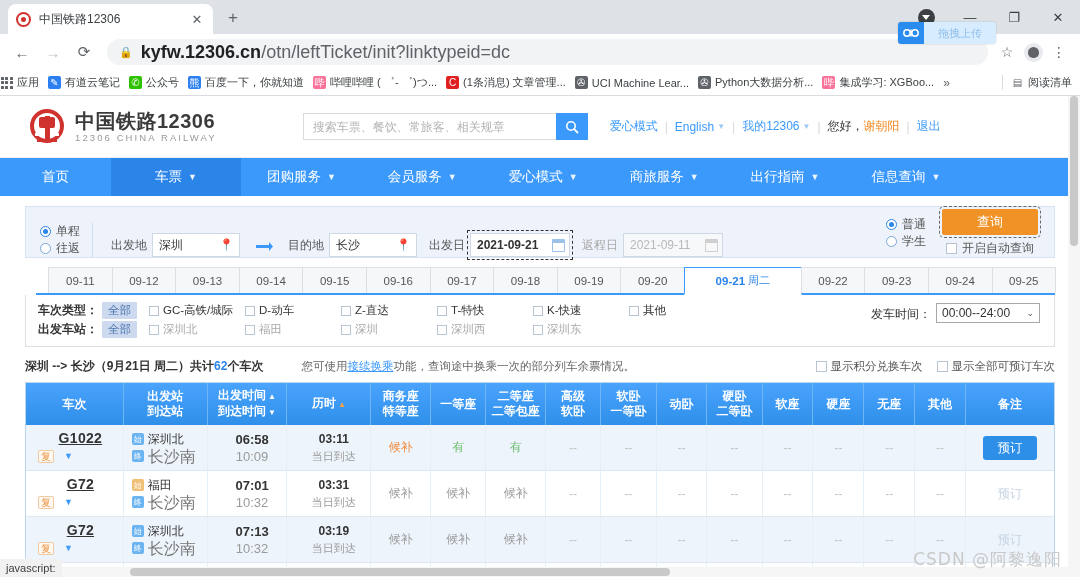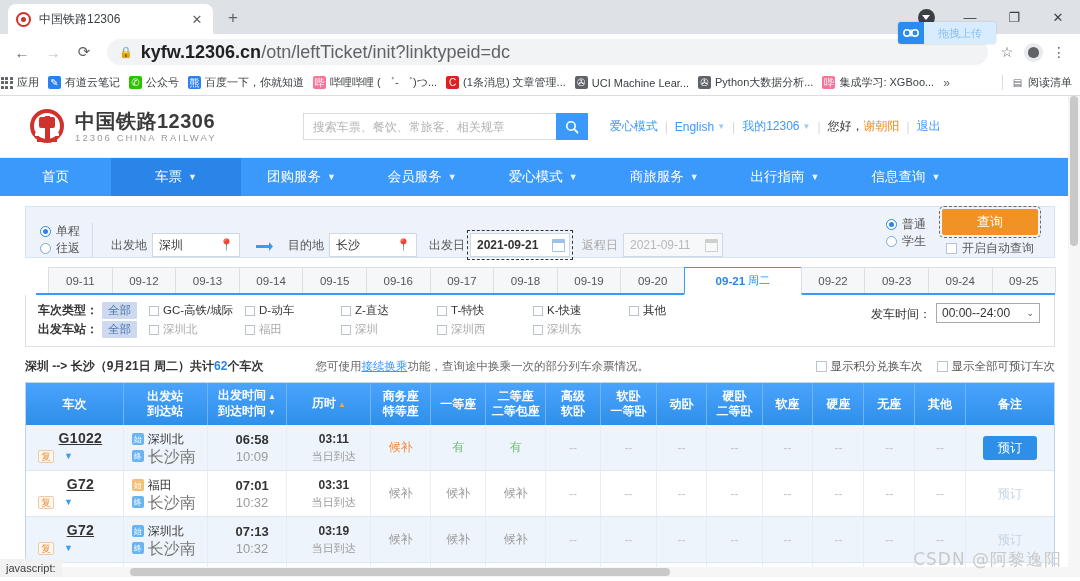--- a/index.html
+++ b/index.html
@@ -201,21 +201,21 @@
   .sel{
     margin-left:5px;width:104px;height:20px;border:1px solid #a9a9a9;background:#fff;
     display:flex;align-items:center;justify-content:space-between;padding:0 5px;box-sizing:border-box;font-size:12px;
   }
   .sel .ca{font-size:9px;color:#555;}
 
   
   .summary{margin:9px 25px 0 25px;display:flex;align-items:center;position:relative;height:20px;}
   .sum-main{font-size:12px;color:#333;font-weight:bold;white-space:nowrap;}
   .sum-main .cnt{color:#2b84e8;font-weight:bold;}
-  .sum-note{font-size:11.5px;color:#666;margin-left:52px;white-space:nowrap;}
+  .sum-note{font-size:11.5px;color:#666;margin-left:38px;white-space:nowrap;}
   .sum-note a{color:#3b99fc;}
   .sum-right{position:absolute;right:0;display:flex;align-items:center;font-size:11.5px;color:#555;}
   .sum-right .chk{margin-right:4px;}
   .sum-right .grp{display:flex;align-items:center;margin-left:14px;}
 
   
   .tbl-wrap{margin:6px 25px 0 25px;border:1px solid #bcd6ee;border-bottom:none;overflow:hidden;}
   table.tt{border-collapse:collapse;width:100%;table-layout:fixed;}
   table.tt thead th{
     background:#3b99fc;background:linear-gradient(180deg,#4aa3fd 0%,#2e8fe9 100%);

